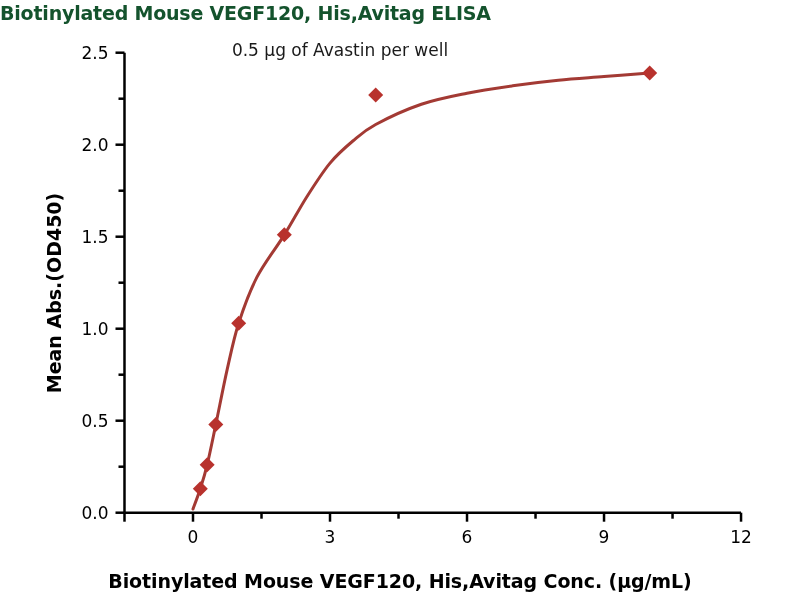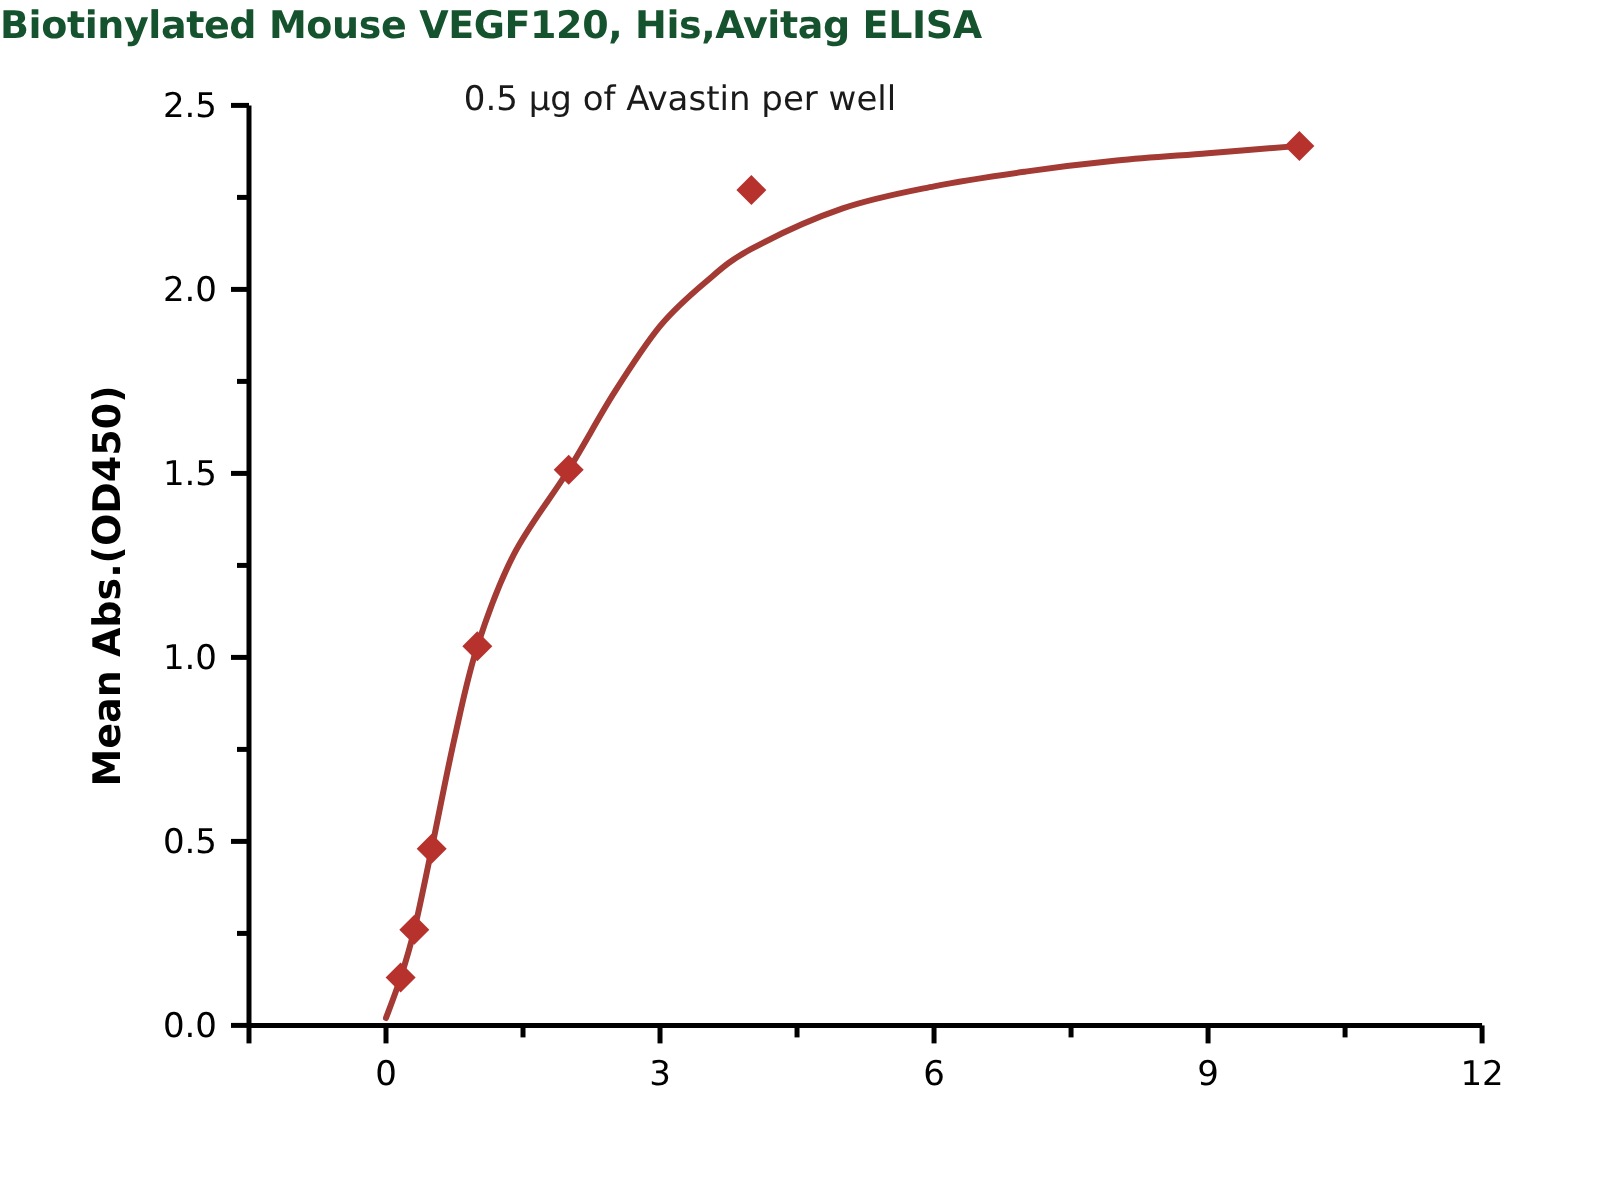--- a/index.html
+++ b/index.html
@@ -77,20 +77,21 @@
   }
 </style>
 </head>
 <body>
 
 <div id="figure">
 
   <div class="chart-title">Biotinylated Mouse VEGF120, His,Avitag ELISA</div>
   <div class="chart-subtitle">0.5 µg of Avastin per well</div>
   <div class="y-axis-title">Mean Abs.(OD450)</div>
+  <div class="x-axis-title">Biotinylated Mouse VEGF120, His,Avitag Conc. (µg/mL)</div>
 
   <svg class="plot" width="800" height="600">
     <g>
       <line id="y-axis-line" stroke="#000000" stroke-width="2.5" x1="124.495" x2="124.495" y1="52.700000000000045" y2="512.7"></line>
       <g id="y-ticks-major">
           <line x1="115.495" x2="124.495" y1="512.7" y2="512.7" stroke="#000000" stroke-width="2.5"></line>
           <line x1="115.495" x2="124.495" y1="420.70000000000005" y2="420.70000000000005" stroke="#000000" stroke-width="2.5"></line>
           <line x1="115.495" x2="124.495" y1="328.70000000000005" y2="328.70000000000005" stroke="#000000" stroke-width="2.5"></line>
           <line x1="115.495" x2="124.495" y1="236.70000000000005" y2="236.70000000000005" stroke="#000000" stroke-width="2.5"></line>
           <line x1="115.495" x2="124.495" y1="144.70000000000005" y2="144.70000000000005" stroke="#000000" stroke-width="2.5"></line>

